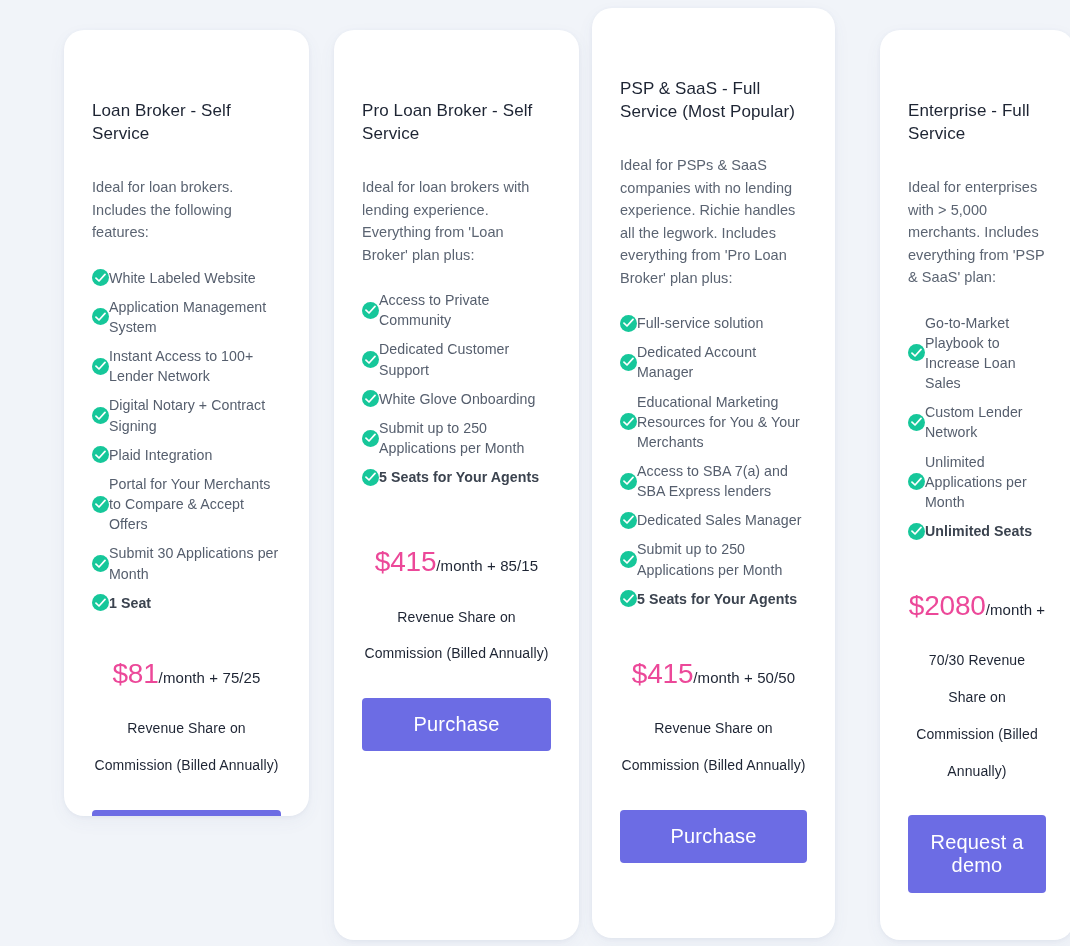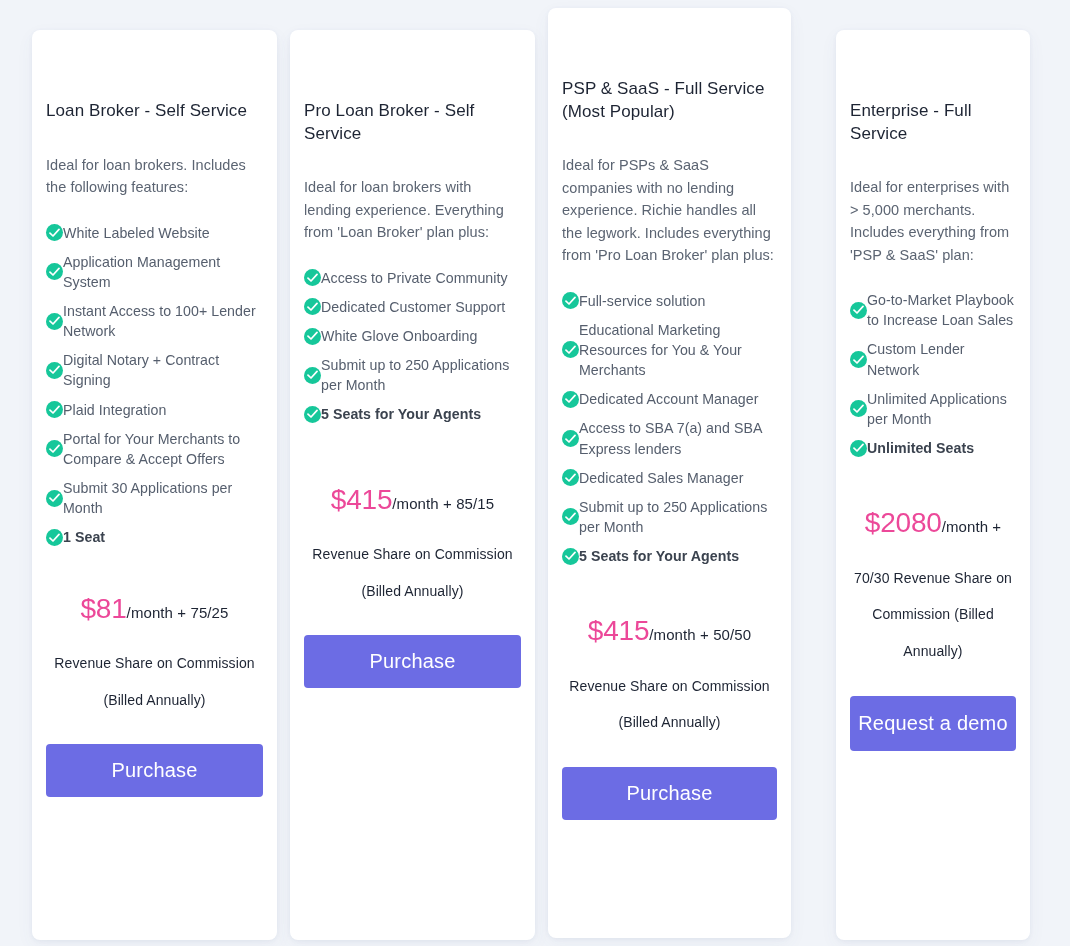--- a/index.html
+++ b/index.html
@@ -17,29 +17,30 @@
 
   .pricing-wrap {
     position: relative;
     width: 1070px;
     height: 946px;
   }
 
   .plan-card {
     position: absolute;
     background: #ffffff;
-    border-radius: 8px;
+    border-radius: 20px;
     box-shadow: 0 1px 4px rgba(80, 100, 140, 0.07),
                 0 6px 18px rgba(80, 100, 140, 0.05);
-    padding: 0 14px;
+    padding: 0 28px;
     overflow: hidden;
+    margin-left: 44px;
   }
 
   
-  #card-0 { left: 32px;  top: 30px;  width: 245px; height: 910px; }
+  #card-0 { left: 20px;  top: 30px;  width: 245px; height: 786px; }
   #card-1 { left: 290px; top: 30px;  width: 245px; height: 910px; }
   #card-2 { left: 548px; top: 8px;   width: 243px; height: 930px; }
   #card-3 { left: 836px; top: 30px;  width: 194px; height: 910px; }
 
   .plan-title {
     font-size: 17px;
     line-height: 1.33;
     color: #1d2433;
     font-weight: 400;
     letter-spacing: 0.1px;
@@ -295,29 +296,29 @@
             </svg>
           </span>
         <span class="feature-text">Full-service solution</span>
       </li>
       <li class="feature-item">
         <span class="check-icon">
             <svg viewBox="0 0 11 10">
               <path d="M1 5.2 L4 8 L10 1.4" stroke="#ffffff" stroke-width="1.7" fill="none" stroke-linecap="round" stroke-linejoin="round"></path>
             </svg>
           </span>
+        <span class="feature-text">Dedicated Account Manager</span>
+      </li>
+      <li class="feature-item">
+        <span class="check-icon">
+            <svg viewBox="0 0 11 10">
+              <path d="M1 5.2 L4 8 L10 1.4" stroke="#ffffff" stroke-width="1.7" fill="none" stroke-linecap="round" stroke-linejoin="round"></path>
+            </svg>
+          </span>
         <span class="feature-text">Educational Marketing Resources for You &amp; Your Merchants</span>
-      </li>
-      <li class="feature-item">
-        <span class="check-icon">
-            <svg viewBox="0 0 11 10">
-              <path d="M1 5.2 L4 8 L10 1.4" stroke="#ffffff" stroke-width="1.7" fill="none" stroke-linecap="round" stroke-linejoin="round"></path>
-            </svg>
-          </span>
-        <span class="feature-text">Dedicated Account Manager</span>
       </li>
       <li class="feature-item">
         <span class="check-icon">
             <svg viewBox="0 0 11 10">
               <path d="M1 5.2 L4 8 L10 1.4" stroke="#ffffff" stroke-width="1.7" fill="none" stroke-linecap="round" stroke-linejoin="round"></path>
             </svg>
           </span>
         <span class="feature-text">Access to SBA 7(a) and SBA Express lenders</span>
       </li>
       <li class="feature-item">

